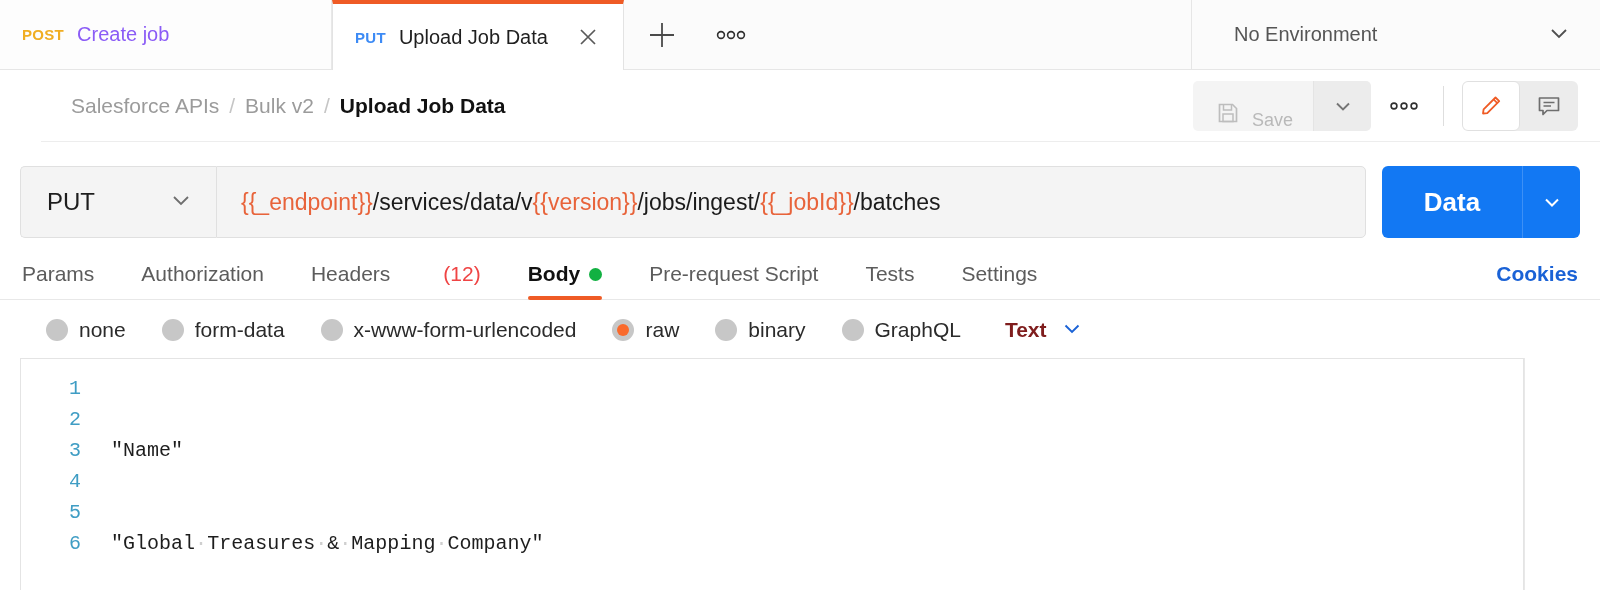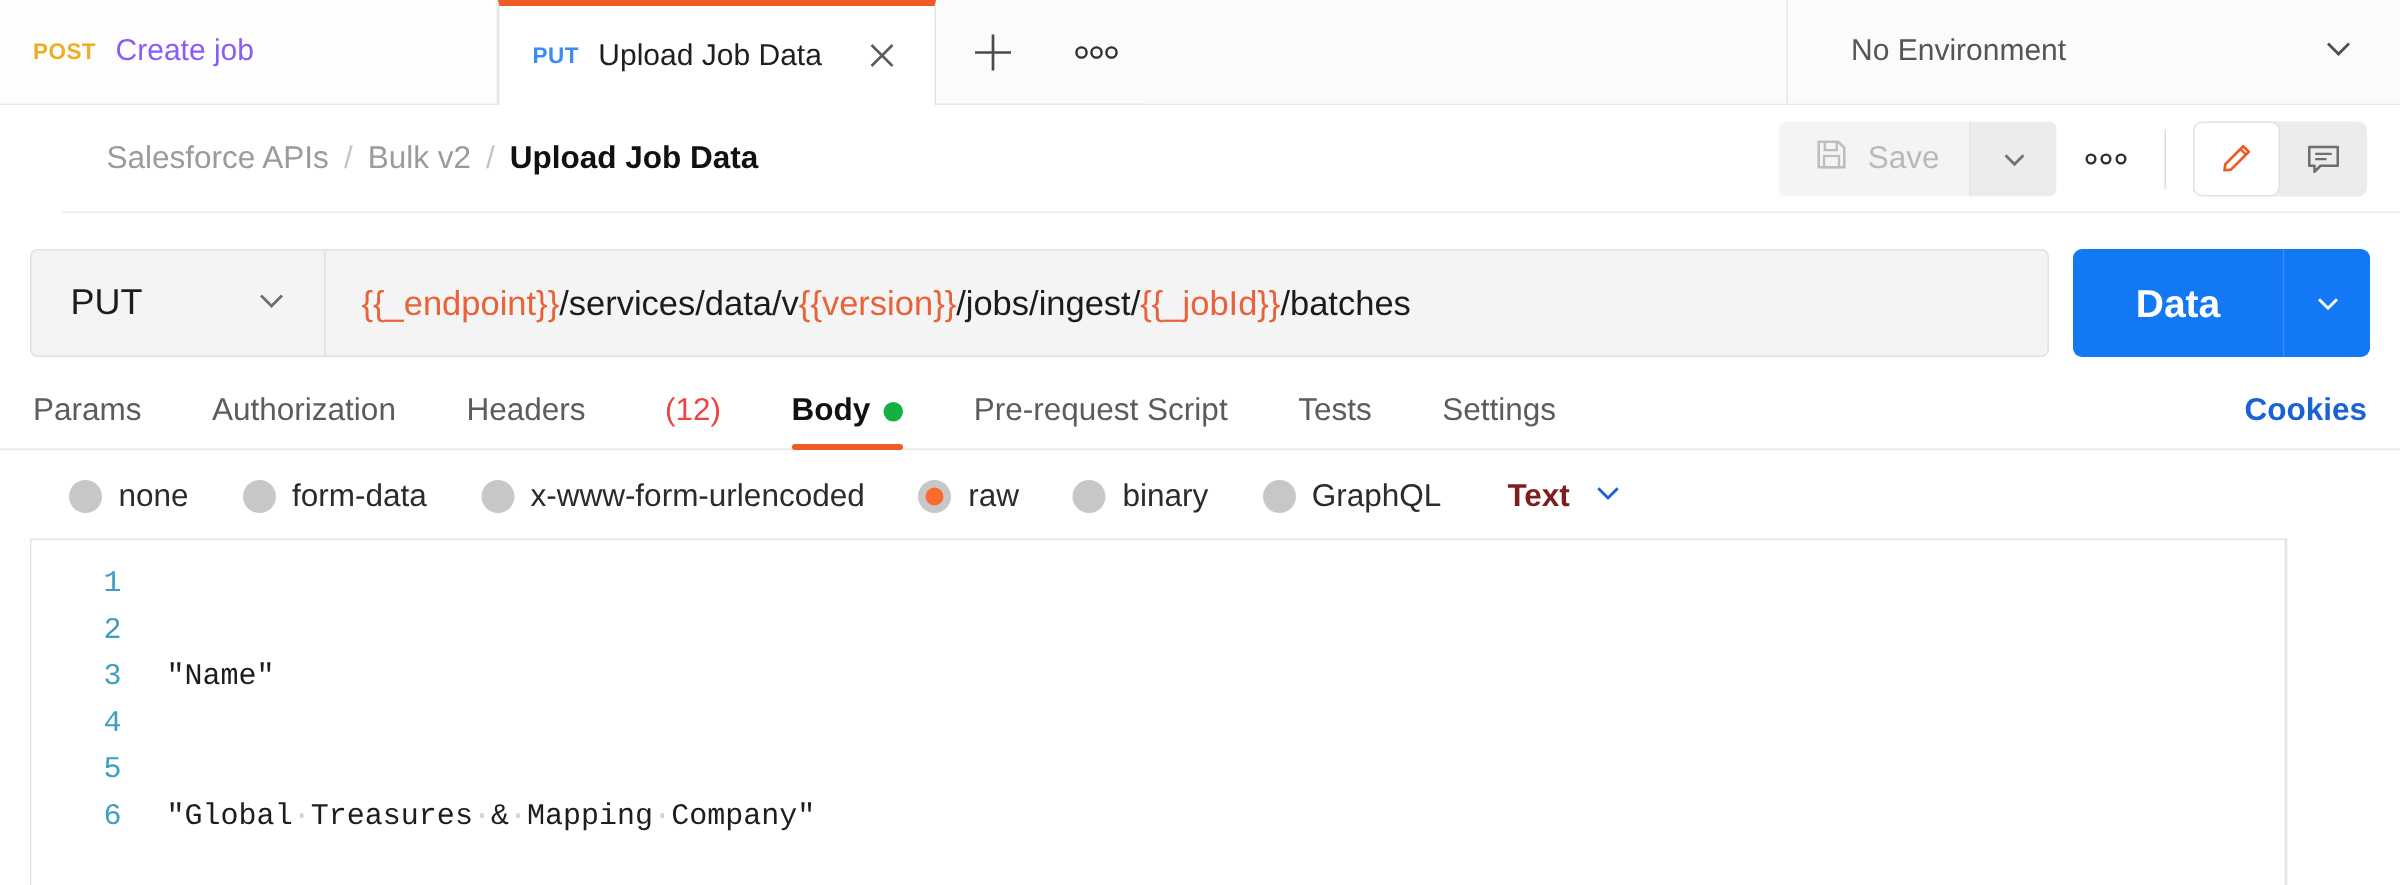--- a/index.html
+++ b/index.html
@@ -64,23 +64,23 @@
     border-bottom: 1px solid #ededed;
     margin-left: 41px;
   }
   .crumbs { display: flex; align-items: center; gap: 10px; font-size: 21px; }
   .crumb-link { color: #9b9b9b; cursor: pointer; }
   .crumb-sep { color: #c5c5c5; }
   .crumb-current { color: #111; font-weight: 700; }
   .crumbrow-right { margin-left: auto; display: flex; align-items: center; }
   .save-group { display: flex; align-items: stretch; height: 50px; border-radius: 5px; overflow: hidden; }
   .save-btn {
-    display: flex; align-items: center; gap: 11px;
+    display: flex; align-items: flex-end; gap: 11px;
     padding: 0 20px 0 22px; background: #f4f4f4; color: #b9b9b9;
-    font-size: 21px; cursor: default;
+    font-size: 18px; cursor: default;
   }
   .save-caret {
     width: 58px; background: #ececec; display:flex; align-items:center;
     justify-content:center; color:#757575; cursor:pointer;
     border-left:1px solid #e4e4e4;
   }
   .dots-btn {
     width: 66px; height: 50px; display:flex; align-items:center;
     justify-content:center; cursor:pointer; color:#2f2f2f;
   }

